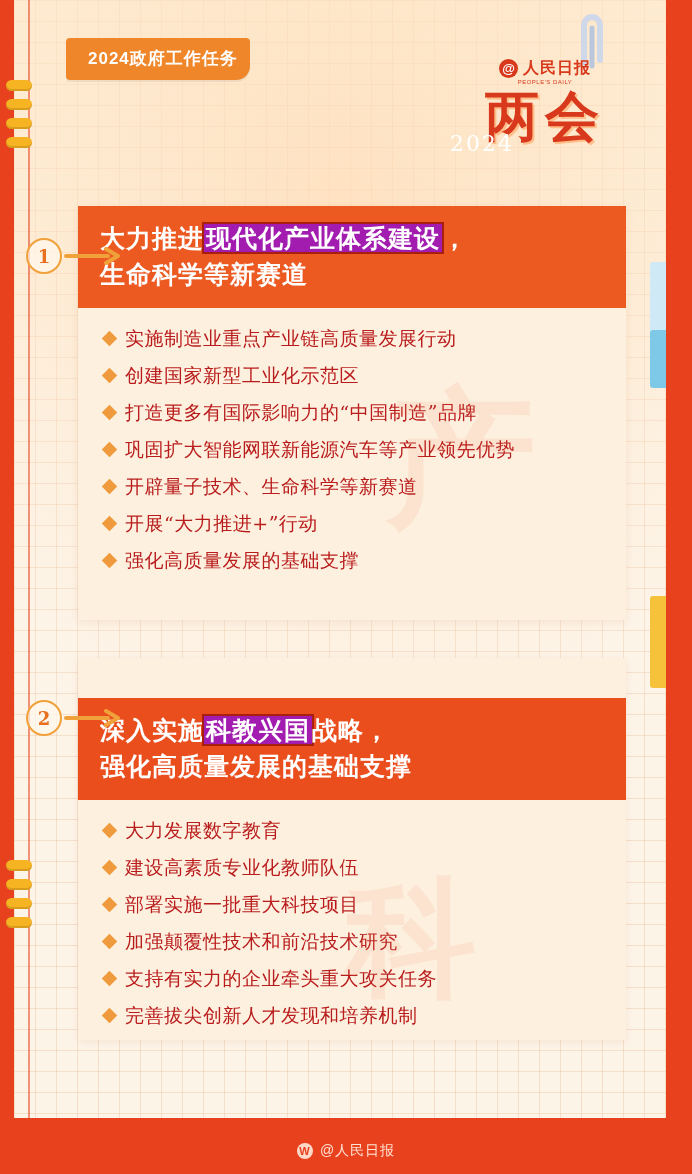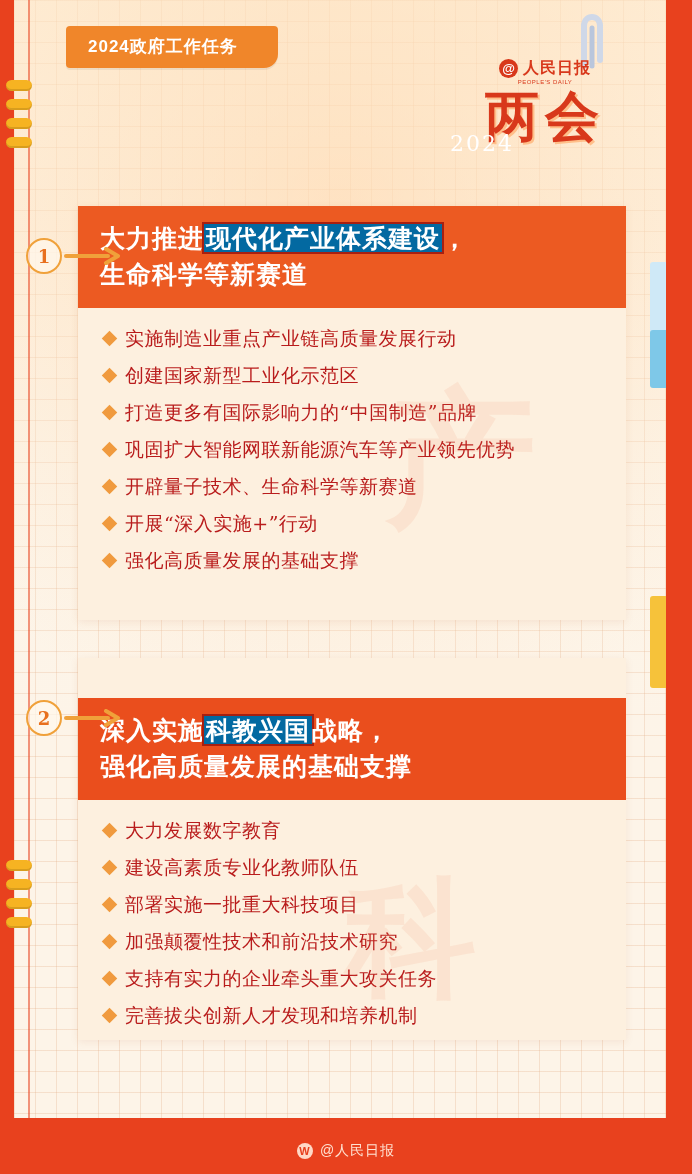--- a/index.html
+++ b/index.html
@@ -84,27 +84,27 @@
 
   
   .clip {
     position: absolute; left: 572px; top: 4px;
     width: 40px; height: 74px;
   }
   .clip svg { width: 100%; height: 100%; display: block; }
 
   
   .badge {
-    position: absolute; left: 66px; top: 26px;
+    position: absolute; left: 66px; top: 38px;
     background: #f0862a;
     color: #ffffff;
     font-size: 17px;
     font-weight: bold;
     letter-spacing: 1px;
-    padding: 9px 40px 10px 22px;
+    padding: 9px 12px 10px 22px;
     border-radius: 4px 4px 14px 4px;
     box-shadow: 0 2px 0 rgba(0,0,0,0.06);
   }
 
   .logo-block {
     position: absolute; right: 52px; top: 58px;
     width: 190px; text-align: center;
   }
   .pd-logo {
     display: flex; align-items: center; justify-content: center;
@@ -170,21 +170,21 @@
     background: #ec5a22;
     color: #ffffff;
     padding: 14px 18px 16px 22px;
     font-size: 25px;
     line-height: 36px;
     font-weight: bold;
     letter-spacing: 1px;
   }
   .card.two .card-head { background: #ea4e1d; margin-top: 40px; }
   .hl {
-    background: #0369a1;
+    background: #a21caf;
     padding: 0 2px;
     box-shadow: 0 0 0 2px #a81f10;
   }
 
   .card-body {
     position: relative;
     padding: 16px 20px 10px 26px;
   }
   .bullet-row {
     display: flex;
@@ -325,21 +325,21 @@
       <div class="bullet-row">
         <span class="diamond"></span>
         <span class="bullet-text">巩固扩大智能网联新能源汽车等产业领先优势</span>
       </div>
       <div class="bullet-row">
         <span class="diamond"></span>
         <span class="bullet-text">开辟量子技术、生命科学等新赛道</span>
       </div>
       <div class="bullet-row">
         <span class="diamond"></span>
-        <span class="bullet-text">开展“深入实施+”行动</span>
+        <span class="bullet-text">开展“大力推进+”行动</span>
       </div>
       <div class="bullet-row">
         <span class="diamond"></span>
         <span class="bullet-text">强化高质量发展的基础支撑</span>
       </div>
     </div>
   </div>
 
   <div class="num-wrap one">
     <div class="num-circle">1</div>

